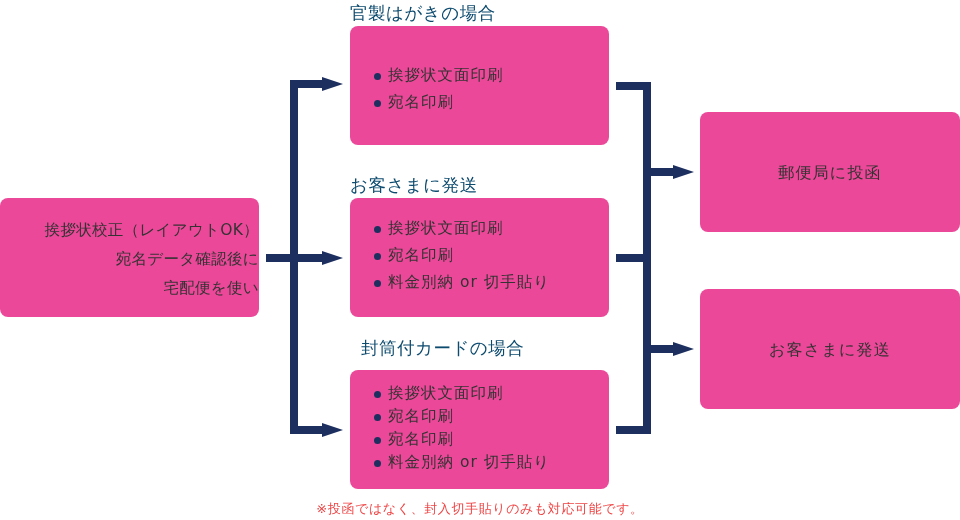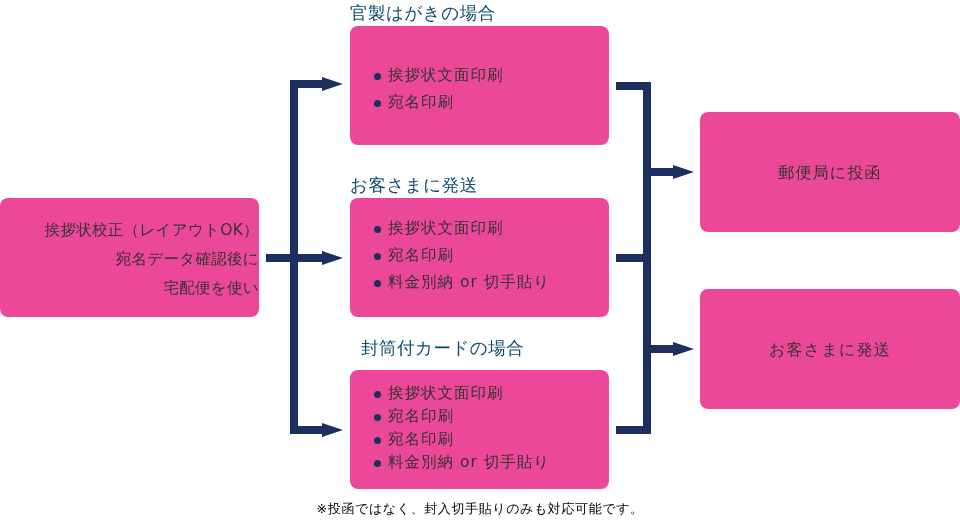--- a/index.html
+++ b/index.html
@@ -72,21 +72,21 @@
       letter-spacing: 1.2px;
       line-height: 29px;
     }
     .note {
       position: absolute;
       left: 0; width: 960px;
       top: 500px;
       text-align: center;
       font-size: 13px;
       letter-spacing: 0.6px;
-      color: #000000;
+      color: #ef4444;
       white-space: nowrap;
     }
     svg.connectors {
       position: absolute;
       left: 0; top: 0;
     }
   </style>
 </head>
 <body>
 

